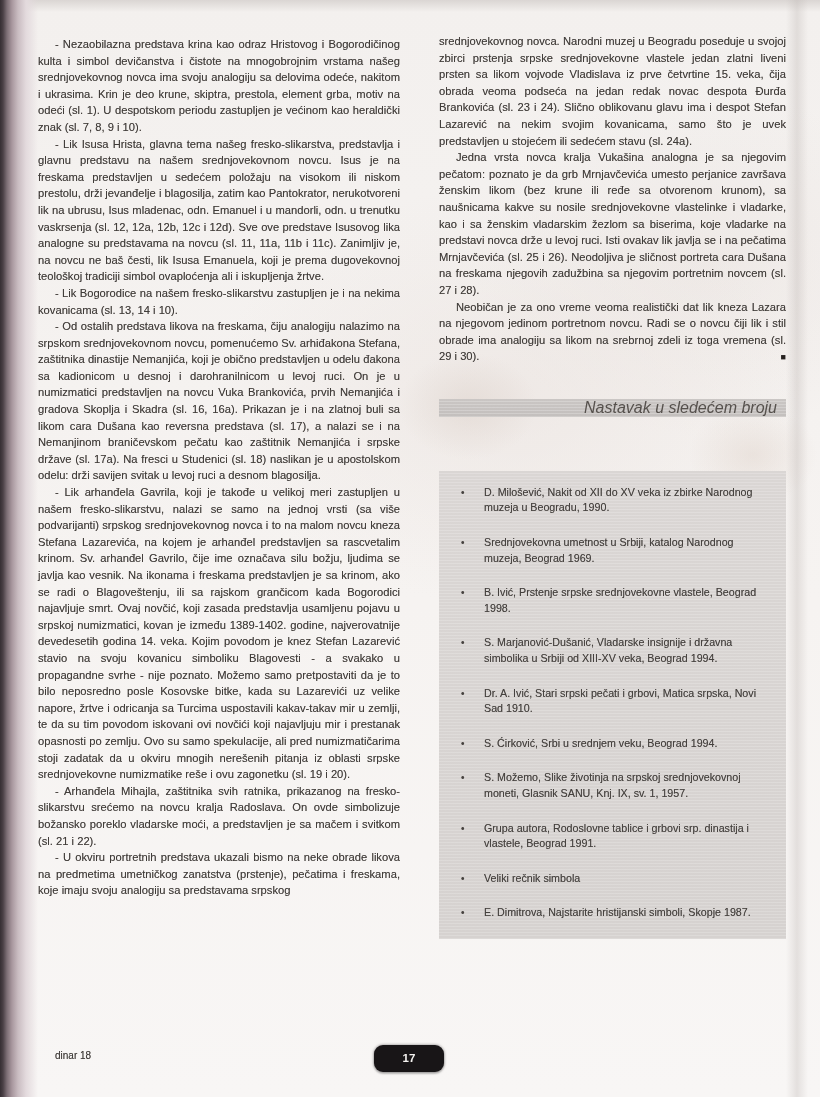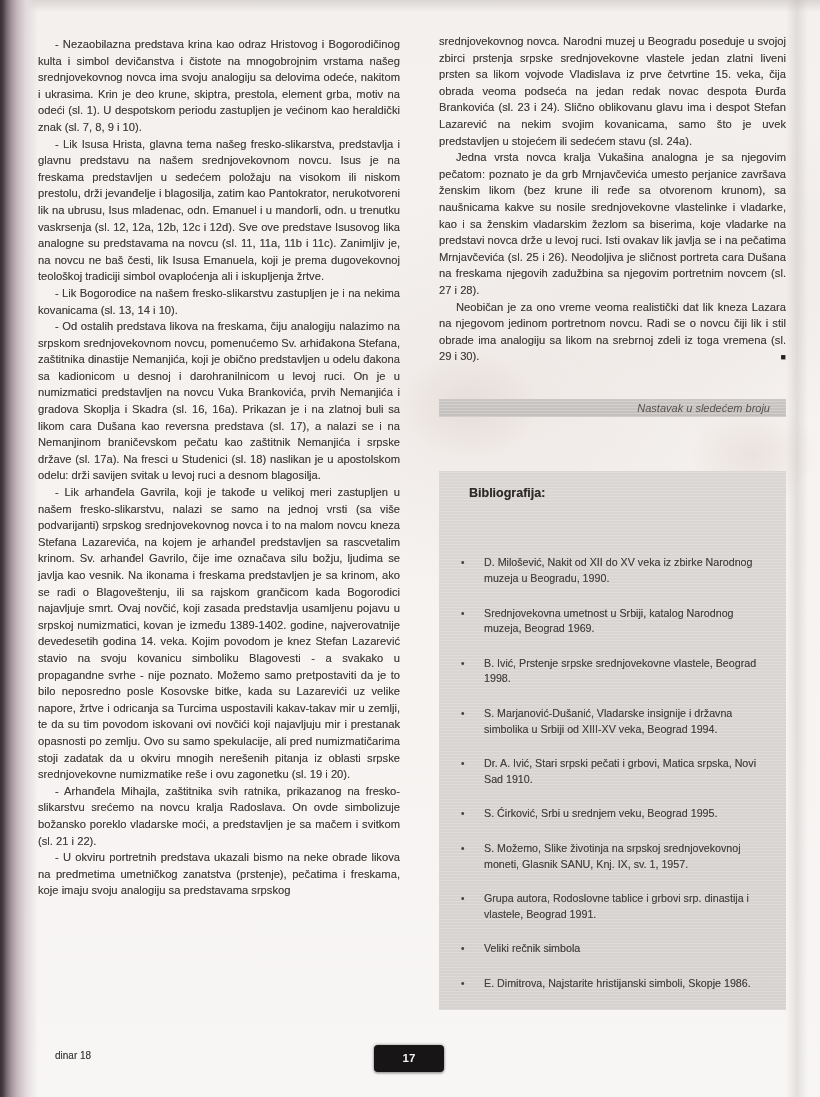--- a/index.html
+++ b/index.html
@@ -30,37 +30,37 @@
   .para{margin:0;}
   .para.indent{text-indent:17px;}
 
   .endmark-row{text-align:right;height:10px;margin-top:-14px;line-height:10px;}
   .endmark{font-size:9px;color:#262220;font-style:normal;text-shadow:none;}
 
   .cont-bar{margin-top:38px;height:18px;line-height:18px;text-align:right;padding:0;
     background:
       repeating-linear-gradient(0deg,rgba(255,255,255,0.22) 0 1px,rgba(0,0,0,0) 1px 3px),
       linear-gradient(180deg,#cac6c4,#c3bfbd);}
-  .cont-text{font-style:italic;font-size:11px;color:#56514d;margin-right:16px;text-shadow:none;}
+  .cont-text{font-style:italic;font-size:16px;color:#56514d;margin-right:9px;text-shadow:none;}
 
   .bib-box{margin-top:54px;width:347px;box-sizing:border-box;padding:14px 0 16px 0;
     background:
       repeating-linear-gradient(0deg,rgba(255,255,255,0.18) 0 1px,rgba(0,0,0,0) 1px 3px),
       linear-gradient(180deg,#dad6d4,#d6d2d0);}
   .bib-title{font-weight:bold;font-size:12.5px;color:#2d2a28;margin:0 0 54px 30px;text-shadow:0 0 0.5px rgba(45,42,40,0.5);}
   .bib-list{list-style:none;margin:0;padding:0;}
   .bib-item{position:relative;padding-left:45px;padding-right:16px;margin-bottom:19px;
     font-size:10.7px;line-height:15.6px;color:#45413e;text-align:left;}
   .bib-item:last-child{margin-bottom:2px;}
   .bib-bullet{position:absolute;left:22px;top:0;font-size:10px;color:#45413e;}
   .bib-author{text-align:right;}
 
   .footer-left{position:absolute;left:55px;top:1050px;font-size:10px;color:#3e3a37;
     text-shadow:0 0 0.5px rgba(62,58,55,0.5);}
-  .page-badge{position:absolute;left:374px;top:1045px;width:70px;height:27px;border-radius:4px;
+  .page-badge{position:absolute;left:374px;top:1045px;width:70px;height:27px;border-radius:9px;
     background:#181517;color:#f4f2f0;font-weight:bold;font-size:11.5px;text-align:center;line-height:27px;
     box-shadow:0 0 3px rgba(20,17,19,0.55),0 2px 2px rgba(0,0,0,0.18);}
 </style>
 </head>
 <body>
 
 <div class="page">
   <div class="top-shade"></div>
   <div class="ghost g1"></div>
   <div class="ghost g2"></div>
@@ -83,21 +83,20 @@
     <p class="para indent">Neobičan je za ono vreme veoma realistički dat lik kneza Lazara na njegovom jedinom portretnom novcu. Radi se o novcu čiji lik i stil obrade ima analogiju sa likom na srebrnoj zdeli iz toga vremena (sl. 29 i 30).</p>
     <div class="endmark-row">
       <span class="endmark">■</span>
     </div>
 
     <div class="cont-bar">
       <span class="cont-text">Nastavak u sledećem broju</span>
     </div>
 
     <div class="bib-box">
-      <div class="bib-title">Bibliografija:</div>
       <ul class="bib-list">
         <li class="bib-item">
           <span class="bib-bullet">•</span>
           <span class="bib-author">D. Milošević,</span><span> Nakit od XII do XV veka iz zbirke Narodnog muzeja u Beogradu, 1990.</span>
         </li>
         <li class="bib-item">
           <span class="bib-bullet">•</span>
           <span class="bib-author"></span><span>Srednjovekovna umetnost u Srbiji, katalog Narodnog muzeja, Beograd 1969.</span>
         </li>
         <li class="bib-item">
@@ -107,37 +106,37 @@
         <li class="bib-item">
           <span class="bib-bullet">•</span>
           <span class="bib-author">S. Marjanović-Dušanić,</span><span> Vladarske insignije i državna simbolika u Srbiji od XIII-XV veka, Beograd 1994.</span>
         </li>
         <li class="bib-item">
           <span class="bib-bullet">•</span>
           <span class="bib-author">Dr. A. Ivić,</span><span> Stari srpski pečati i grbovi, Matica srpska, Novi Sad 1910.</span>
         </li>
         <li class="bib-item">
           <span class="bib-bullet">•</span>
-          <span class="bib-author">S. Ćirković,</span><span> Srbi u srednjem veku, Beograd 1995.</span>
+          <span class="bib-author">S. Ćirković,</span><span> Srbi u srednjem veku, Beograd 1994.</span>
         </li>
         <li class="bib-item">
           <span class="bib-bullet">•</span>
           <span class="bib-author">S. Možemo,</span><span> Slike životinja na srpskoj srednjovekovnoj moneti, Glasnik SANU, Knj. IX, sv. 1, 1957.</span>
         </li>
         <li class="bib-item">
           <span class="bib-bullet">•</span>
           <span class="bib-author">Grupa autora,</span><span> Rodoslovne tablice i grbovi srp. dinastija i vlastele, Beograd 1991.</span>
         </li>
         <li class="bib-item">
           <span class="bib-bullet">•</span>
           <span class="bib-author"></span><span>Veliki rečnik simbola</span>
         </li>
         <li class="bib-item">
           <span class="bib-bullet">•</span>
-          <span class="bib-author">E. Dimitrova,</span><span> Najstarite hristijanski simboli, Skopje 1986.</span>
+          <span class="bib-author">E. Dimitrova,</span><span> Najstarite hristijanski simboli, Skopje 1987.</span>
         </li>
       </ul>
     </div>
   </div>
 
   <div class="footer-left">dinar 18</div>
   <div class="page-badge">17</div>
 </div>
 
 </body></html>

